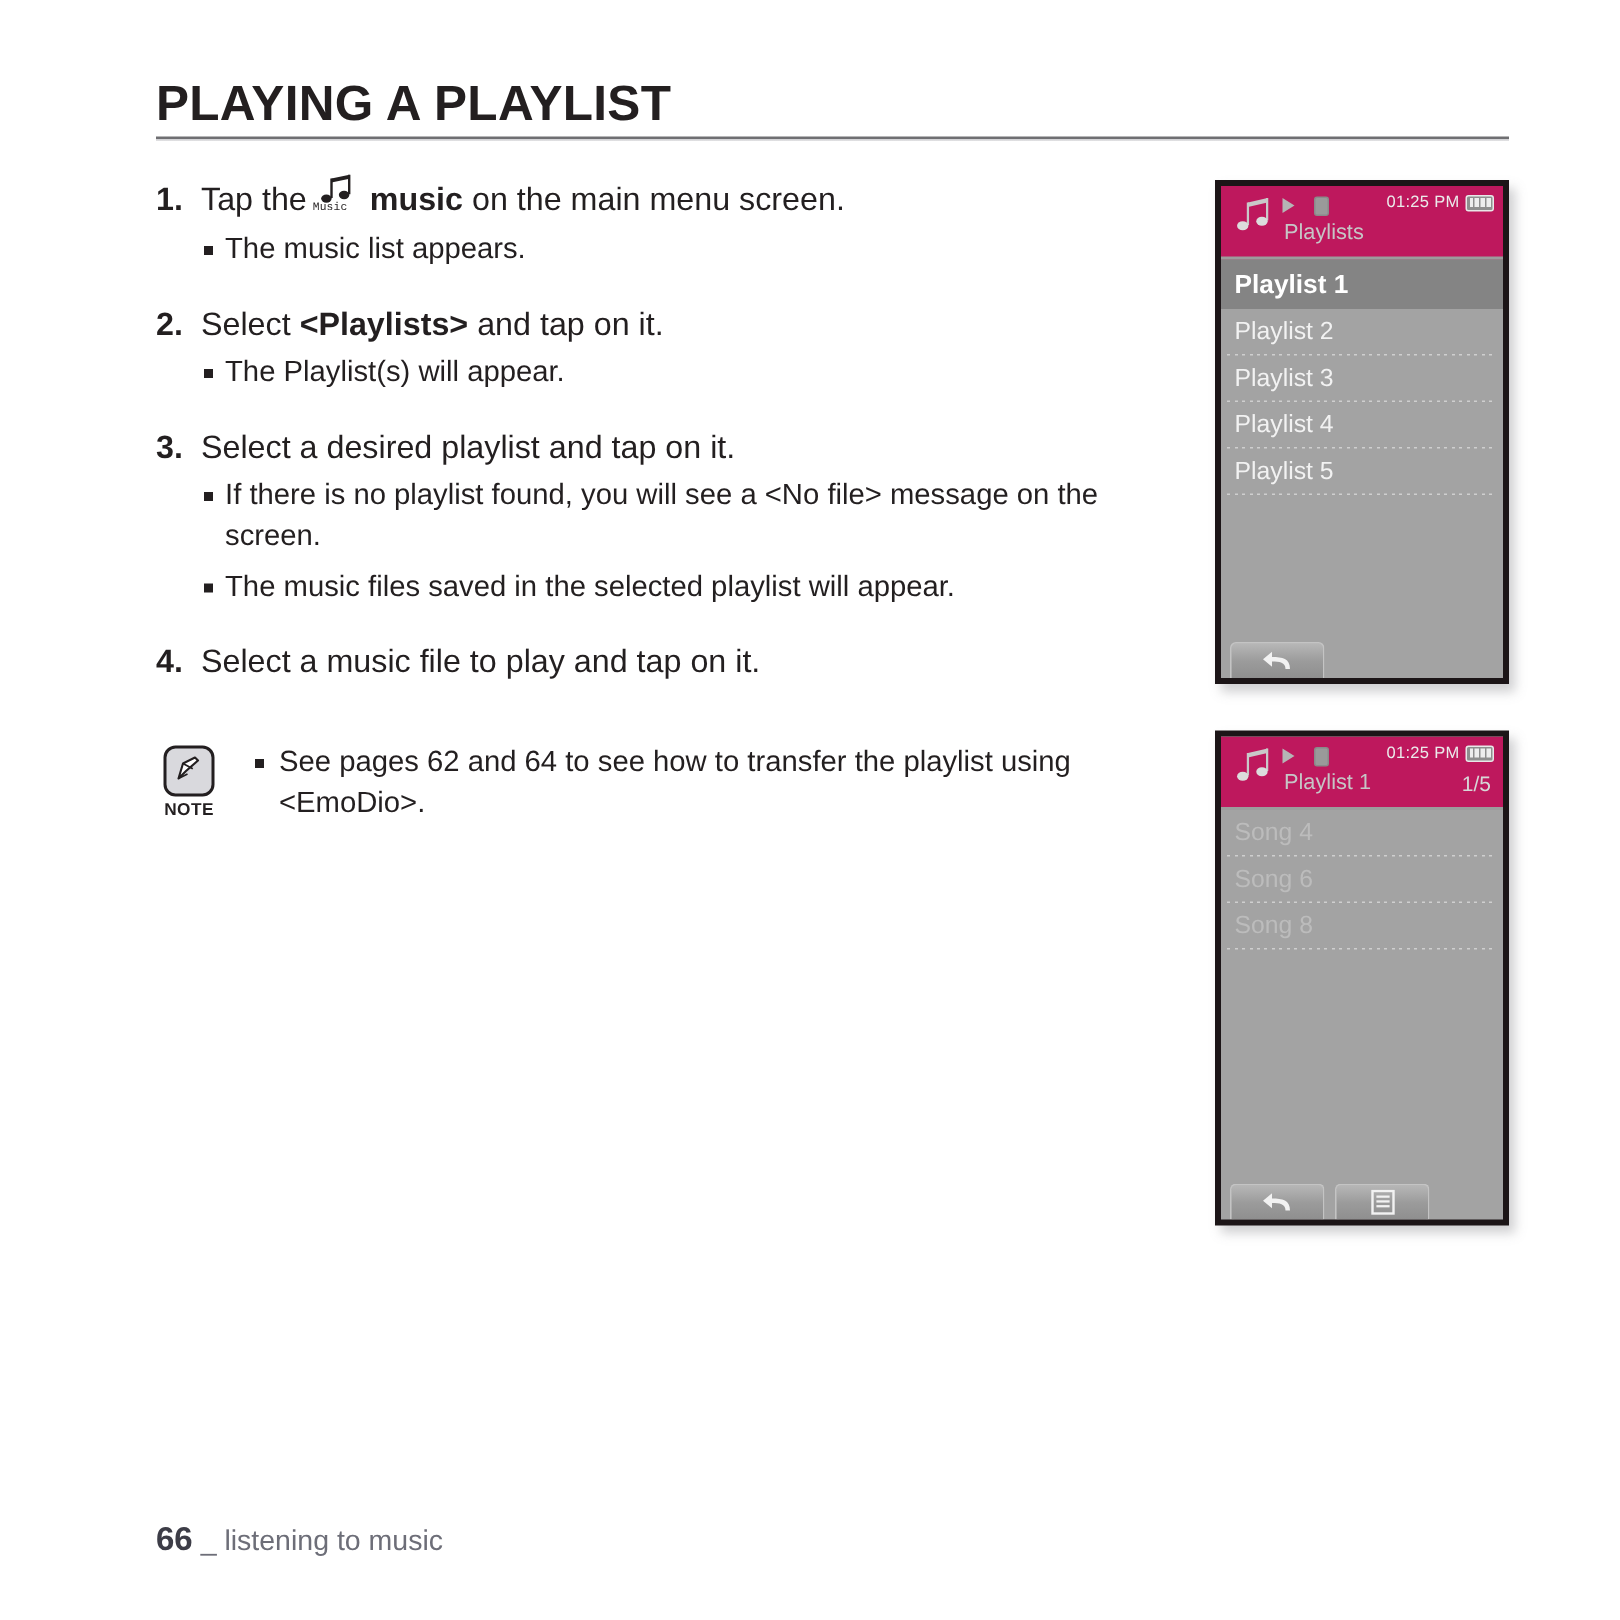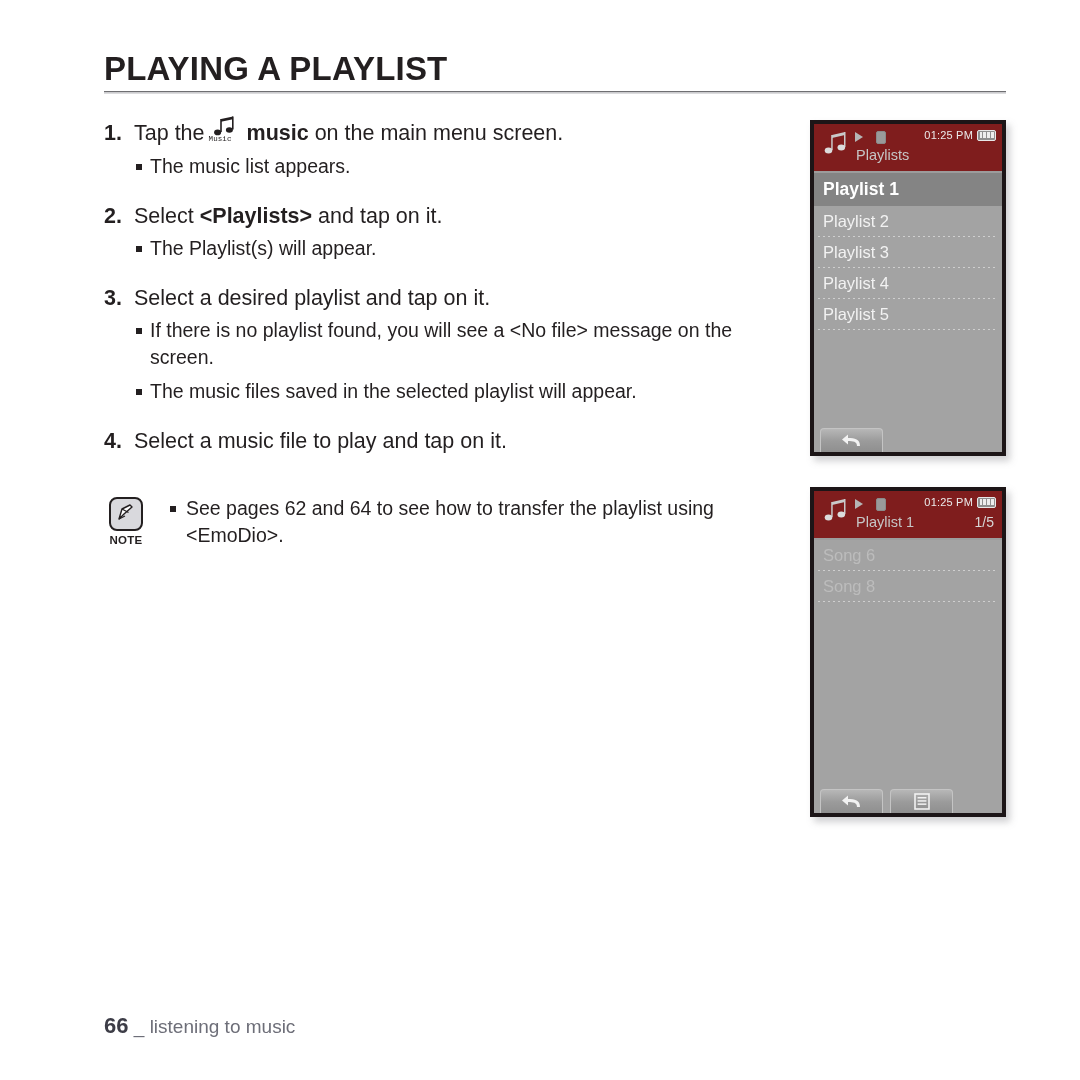--- a/index.html
+++ b/index.html
@@ -180,21 +180,21 @@
     position: relative;
     width: 100%;
     height: 100%;
     background: #a3a3a3;
     overflow: hidden;
   }
 
   .statusbar {
     position: relative;
     height: 47px;
-    background: #7f1d1d;
+    background: #be185d;
     border-bottom: 2px solid #9c9c9c;
   }
   .sb-note-icon {
     position: absolute;
     left: 7px;
     top: 5px;
   }
   .sb-play-icon {
     position: absolute;
     left: 41px;
@@ -460,20 +460,21 @@
         <span class="sb-battery">
             <i></i>
             <i></i>
             <i></i>
             <i></i>
           </span>
         <span class="sb-title">Playlist 1</span>
         <span class="sb-count">1/5</span>
       </div>
       <div class="list">
+        <div class="list-row dotted dim">Song 4</div>
         <div class="list-row dotted dim">Song 6</div>
         <div class="list-row dotted dim">Song 8</div>
       </div>
       <div class="softkeys">
         <div class="softkey">
           <svg width="24" height="16" viewBox="0 0 24 16">
             <path d="M20 13 C20 6, 15 5, 8 5 L8 1.5 L2 6.5 L8 11.5 L8 8 C13 8, 17 8.5, 17 13 Z" fill="#f2f2f2"></path>
           </svg>
         </div>
         <div class="softkey">

